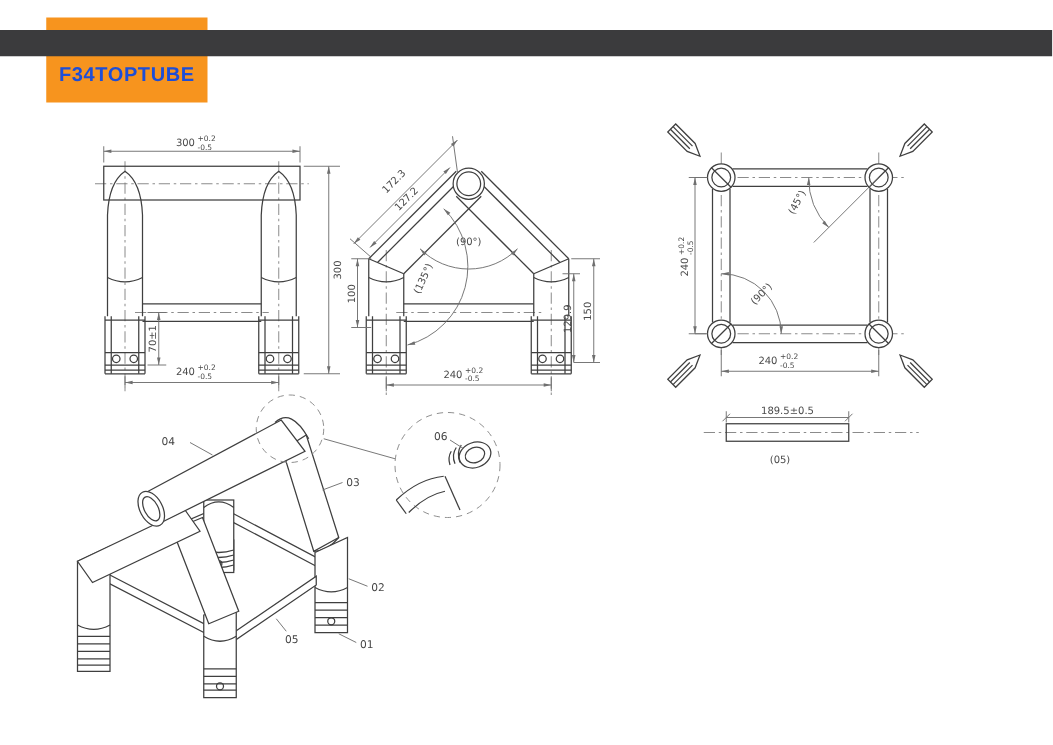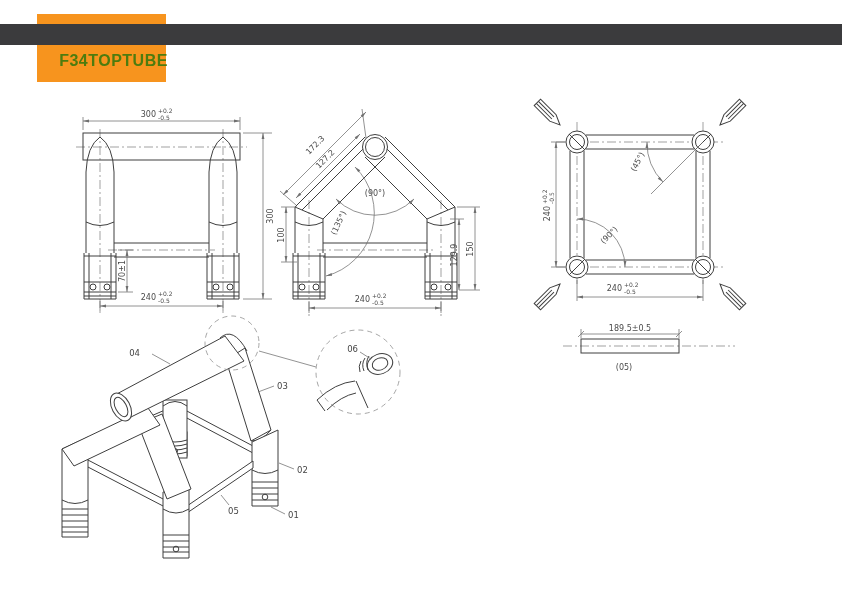--- a/index.html
+++ b/index.html
@@ -18,21 +18,21 @@
   text{font-family:"DejaVu Sans",sans-serif;font-size:8px;fill:#4a4a4a;}
   .tol{font-size:6px;}
   .co{font-size:8.5px;fill:#454545;}
 </style>
 </head>
 <body>
 
 <div id="page">
   <div id="topbar" style="background: rgb(59, 59, 61);"></div>
   <div id="brand" style="background: rgb(247, 148, 30);"></div>
-  <div id="title" style="color: #4d7c0f; margin-left: 12px;">F34TOPTUBE</div>
+  <div id="title" style="color: #1d4ed8;">F34TOPTUBE</div>
 
   <svg width="842" height="596" viewBox="0 0 842 596">
     <defs>
       <marker id="arw" viewBox="0 0 10 6" refX="9.5" refY="3" markerWidth="9" markerHeight="5.4" orient="auto-start-reverse">
         <path d="M9.5,3 L0.5,0.9 L0.5,5.1 Z" fill="#6f6f6f" stroke="none"></path>
       </marker>
     </defs>
 
     <g>
 

